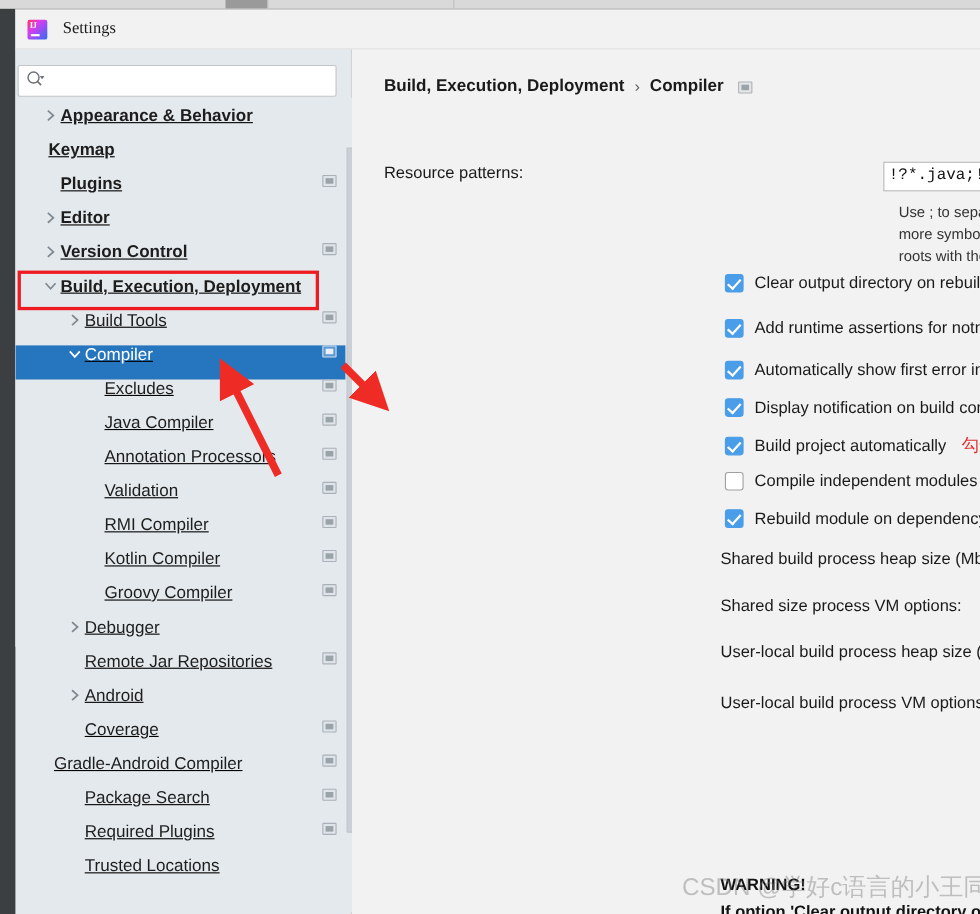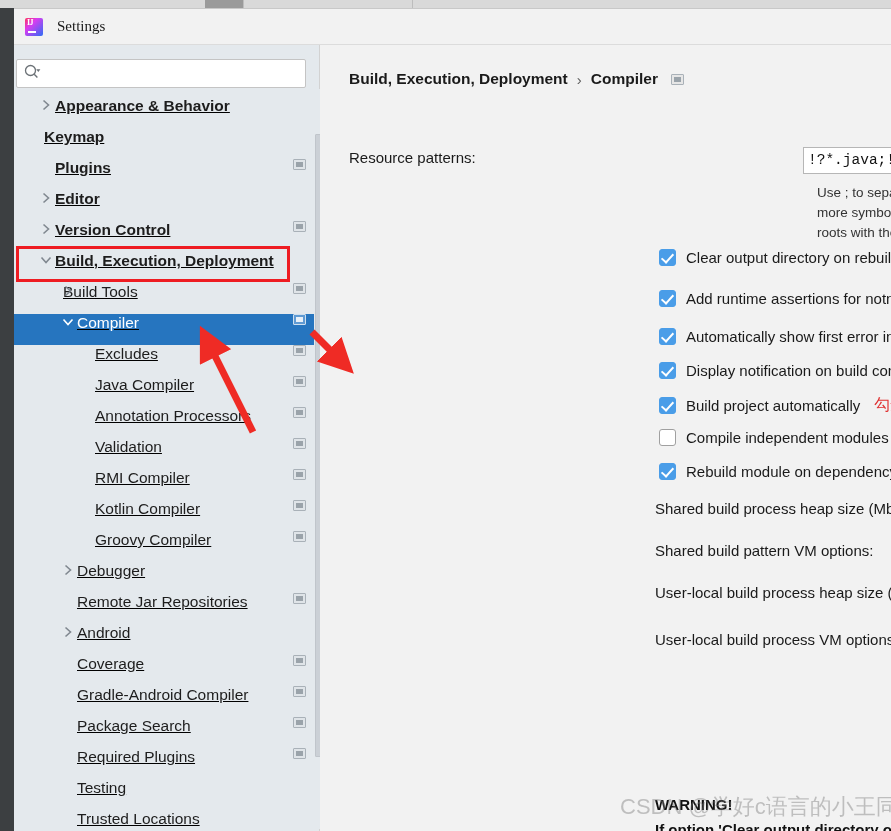--- a/index.html
+++ b/index.html
@@ -450,21 +450,21 @@
               </svg>
             </span>
             <span class="tree-label" style="margin-left: 41px;">Build, Execution, Deployment</span>
           </div>
           <div class="tree-row">
             <span class="tw" style="left: 46px;">
               <svg width="10" height="12" viewBox="0 0 10 12">
                 <path d="M2.5 1.5 L7.5 6 L2.5 10.5" fill="none" stroke="#808890" stroke-width="1.6"></path>
               </svg>
             </span>
-            <span class="tree-label" style="margin-left: 49px;">Build Tools</span>
+            <span class="tree-label" style="margin-left: 63px;">Build Tools</span>
             <span class="cfg-badge"></span>
           </div>
           <div class="tree-row selected">
             <span class="tw" style="left: 46px;">
               <svg width="12" height="10" viewBox="0 0 12 10">
                 <path d="M1.5 2.5 L6 7.5 L10.5 2.5" fill="none" stroke="#ffffff" stroke-width="1.6"></path>
               </svg>
             </span>
             <span class="tree-label" style="margin-left: 63px;">Compiler</span>
             <span class="cfg-badge"></span>
@@ -515,33 +515,30 @@
                 <path d="M2.5 1.5 L7.5 6 L2.5 10.5" fill="none" stroke="#808890" stroke-width="1.6"></path>
               </svg>
             </span>
             <span class="tree-label" style="margin-left: 63px;">Android</span>
           </div>
           <div class="tree-row">
             <span class="tree-label" style="margin-left: 63px;">Coverage</span>
             <span class="cfg-badge"></span>
           </div>
           <div class="tree-row">
-            <span class="tree-label" style="margin-left: 63px;">Gradle-Android Compiler</span>
+            <span class="tree-label" style="margin-left: 35px;">Gradle-Android Compiler</span>
             <span class="cfg-badge"></span>
           </div>
           <div class="tree-row">
             <span class="tree-label" style="margin-left: 63px;">Package Search</span>
             <span class="cfg-badge"></span>
           </div>
           <div class="tree-row">
             <span class="tree-label" style="margin-left: 63px;">Required Plugins</span>
             <span class="cfg-badge"></span>
-          </div>
-          <div class="tree-row">
-            <span class="tree-label" style="margin-left: 63px;">Testing</span>
           </div>
           <div class="tree-row">
             <span class="tree-label" style="margin-left: 63px;">Trusted Locations</span>
           </div>
         </div>
 
       <div class="sb-track"></div>
       <div class="sb-thumb"></div>
     </div>
 
@@ -591,21 +588,21 @@
             <span class="cbx off"></span>
             <span class="cb-label">Compile independent modules in parallel</span>
           </div>
           <div class="cb-row" style="top: 418px;">
             <span class="cbx on"></span>
             <span class="cb-label">Rebuild module on dependency change</span>
           </div>
         </div>
       <div id="field-container">
           <div class="f-label" style="top: 455px;">Shared build process heap size (Mbytes):</div>
-          <div class="f-label" style="top: 497px;">Shared build pattern VM options:</div>
+          <div class="f-label" style="top: 497px;">Shared size process VM options:</div>
           <div class="f-label" style="top: 539px;">User-local build process heap size (Mbytes) (overrides Shared size):</div>
           <div class="f-label" style="top: 586px;">User-local build process VM options (overrides Shared options):</div>
         </div>
 
       <div class="warn">
         <div>WARNING!</div>
         <div>If option 'Clear output directory on rebuild' is enabled, the entire contents</div>
 
       </div>
 

